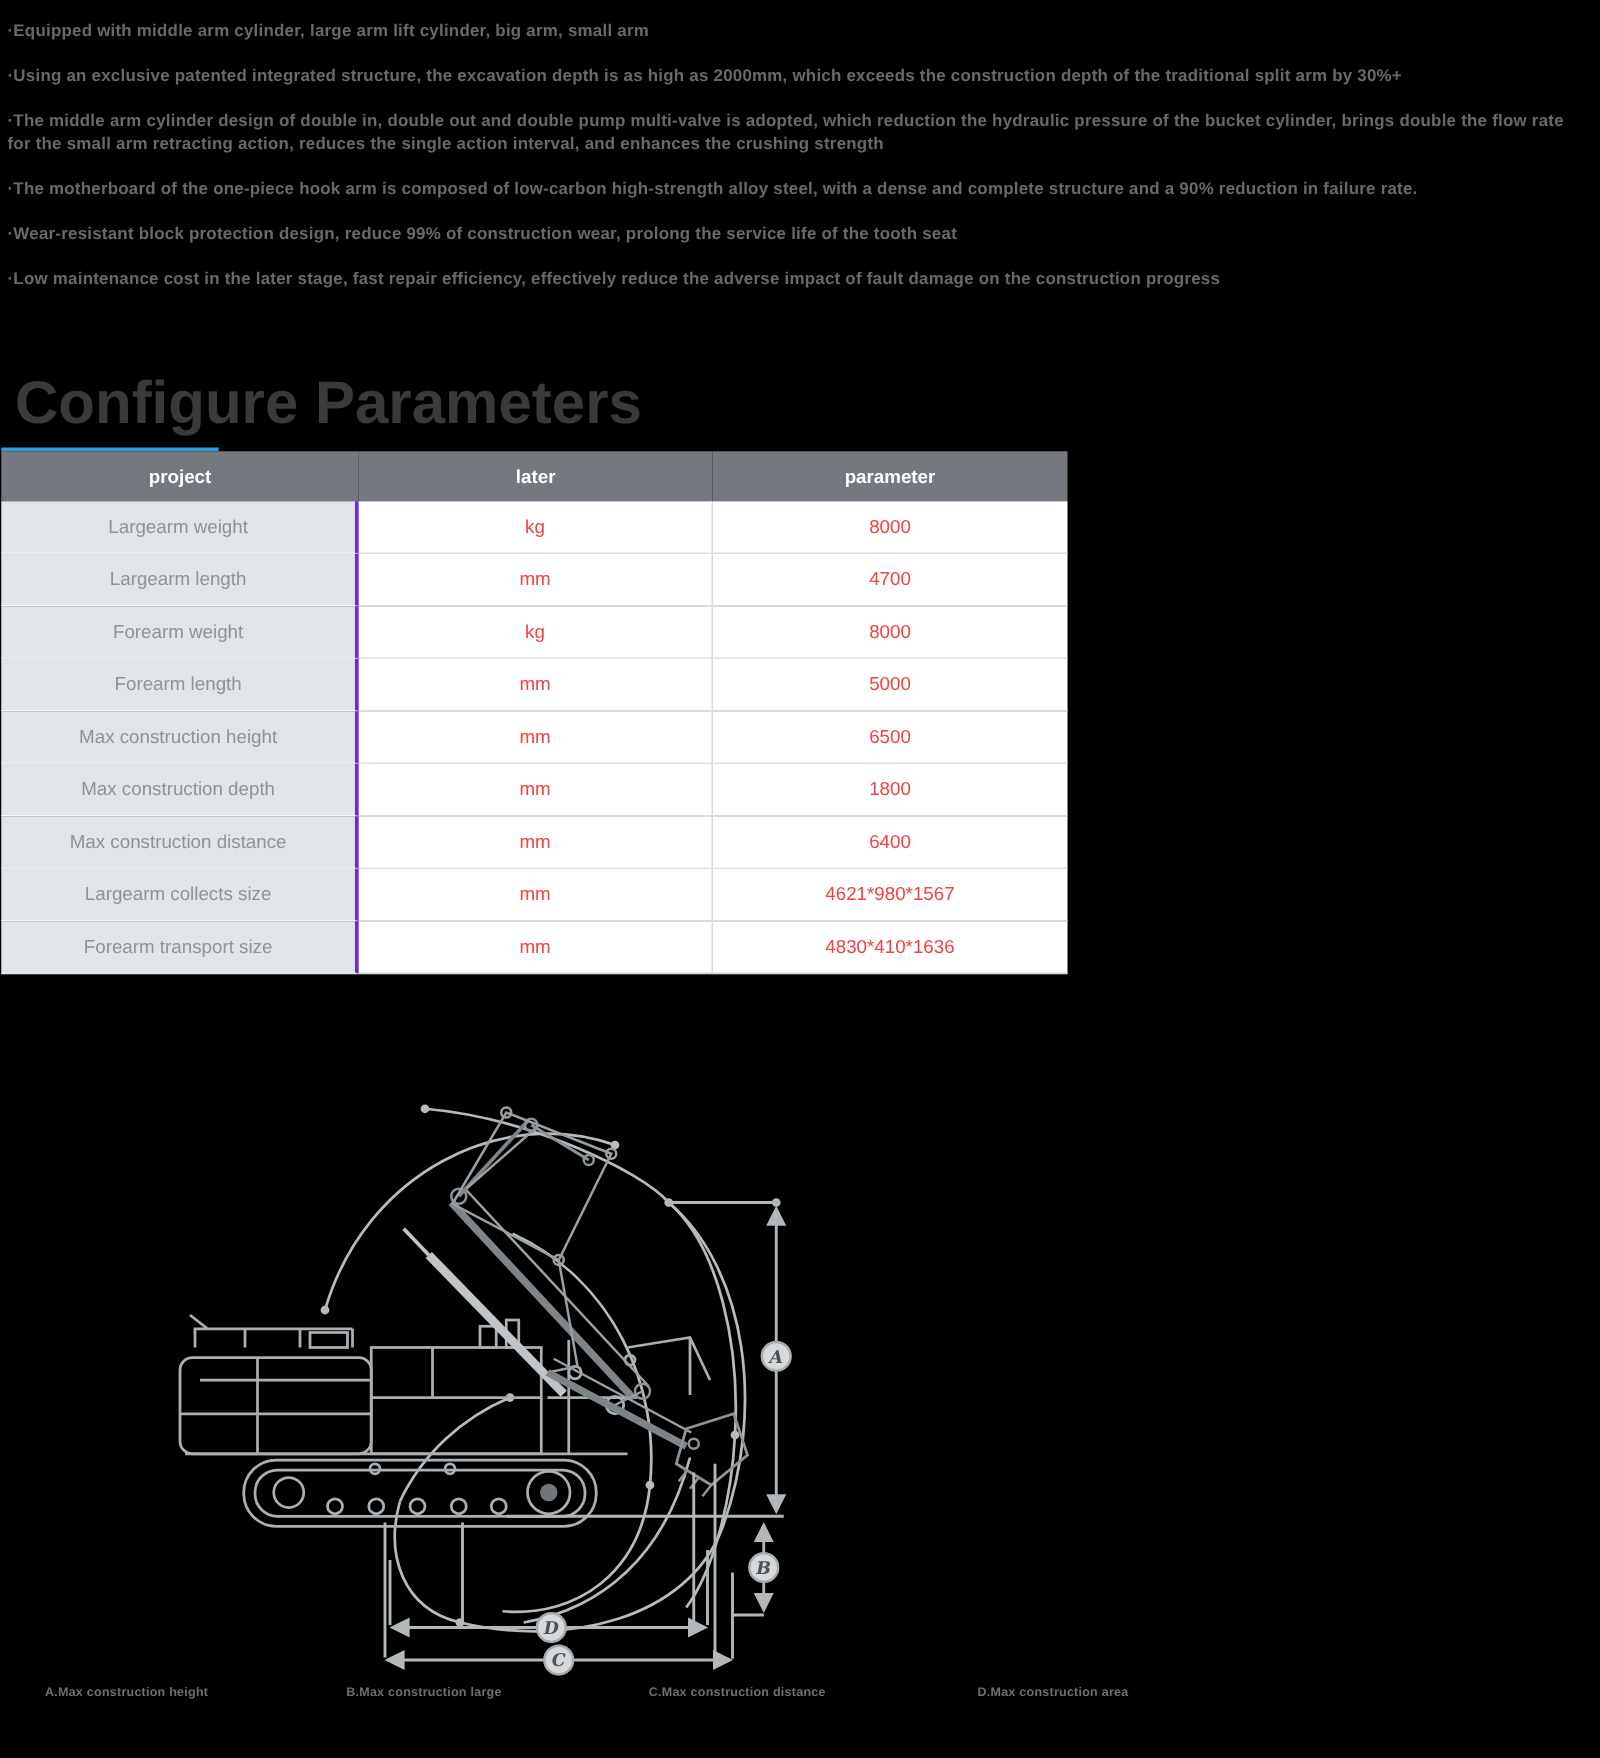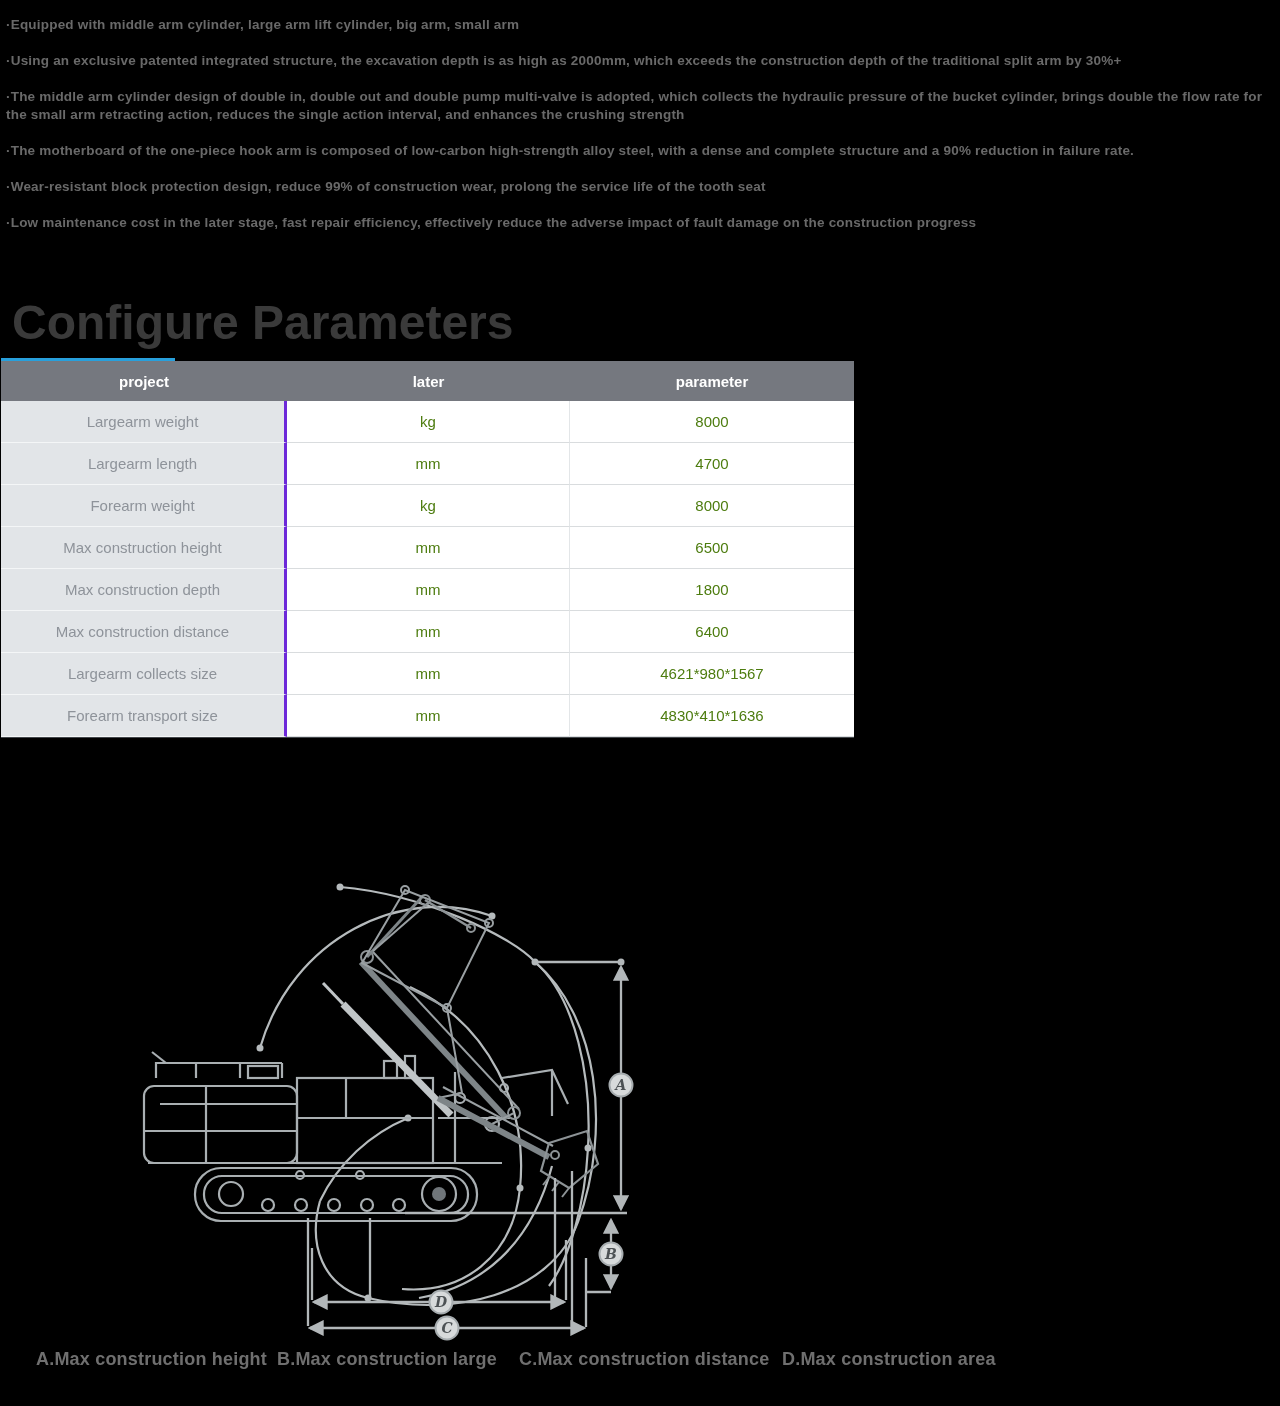--- a/index.html
+++ b/index.html
@@ -24,45 +24,45 @@
   table.params{
     border-collapse:separate;border-spacing:0;width:853px;
     border-bottom:1px solid #42464a;
   }
   table.params th{
     background:#75787f;color:#ffffff;font-size:15px;font-weight:700;
     height:40px;padding:0;
   }
   table.params td{
     height:41px;text-align:center;font-size:15px;padding:0;
-    background:#ffffff;color:#4d7c0f;
+    background:#ffffff;color:#ef4444;
     border-bottom:1px solid #d9dcde;border-right:1px solid #e3e6e8;
   }
   table.params td:last-child{border-right:none;}
   table.params td.label{
     background:#e2e5e8;color:#8e939a;border-bottom:1px solid #f4f6f7;
     border-right:3px solid #6d28d9;
   }
   table.params col.c1{width:286px;} table.params col.c2{width:283px;} table.params col.c3{width:284px;}
   
   .diagram{position:absolute;top:866px;left:100px;width:580px;height:490px;}
   .legend-item{
-    position:absolute;top:1349px;font-size:18px;font-weight:700;
+    position:absolute;top:1349px;font-size:10px;font-weight:700;
     color:#6f6f6f;letter-spacing:0.2px;white-space:nowrap;
   }
   .leg-a{left:36px;} .leg-b{left:277px;} .leg-c{left:519px;} .leg-d{left:782px;}
   .mletter{font-family:"DejaVu Serif","Liberation Serif",serif;font-style:italic;font-weight:700;font-size:14px;fill:#4d5255;}
 </style>
 </head>
 <body>
 
 <div class="features">
   <p>·Equipped with middle arm cylinder, large arm lift cylinder, big arm, small arm</p>
   <p>·Using an exclusive patented integrated structure, the excavation depth is as high as 2000mm, which exceeds the construction depth of the traditional split arm by 30%+</p>
-  <p>·The middle arm cylinder design of double in, double out and double pump multi-valve is adopted, which collects the hydraulic pressure of the bucket cylinder, brings double the flow rate for the small arm retracting action, reduces the single action interval, and enhances the crushing strength</p>
+  <p>·The middle arm cylinder design of double in, double out and double pump multi-valve is adopted, which reduction the hydraulic pressure of the bucket cylinder, brings double the flow rate for the small arm retracting action, reduces the single action interval, and enhances the crushing strength</p>
   <p>·The motherboard of the one-piece hook arm is composed of low-carbon high-strength alloy steel, with a dense and complete structure and a 90% reduction in failure rate.</p>
   <p>·Wear-resistant block protection design, reduce 99% of construction wear, prolong the service life of the tooth seat</p>
   <p>·Low maintenance cost in the later stage, fast repair efficiency, effectively reduce the adverse impact of fault damage on the construction progress</p>
 </div>
 
 <h1 class="page-title">Configure Parameters</h1>
 
 <div class="table-wrap">
   <div class="accent-bar"></div>
   <table class="params">
@@ -86,20 +86,25 @@
       </tr>
       <tr>
         <td class="label">Largearm length</td>
         <td>mm</td>
         <td>4700</td>
       </tr>
       <tr>
         <td class="label">Forearm weight</td>
         <td>kg</td>
         <td>8000</td>
+      </tr>
+      <tr>
+        <td class="label">Forearm length</td>
+        <td>mm</td>
+        <td>5000</td>
       </tr>
       <tr>
         <td class="label">Max construction height</td>
         <td>mm</td>
         <td>6500</td>
       </tr>
       <tr>
         <td class="label">Max construction depth</td>
         <td>mm</td>
         <td>1800</td>

